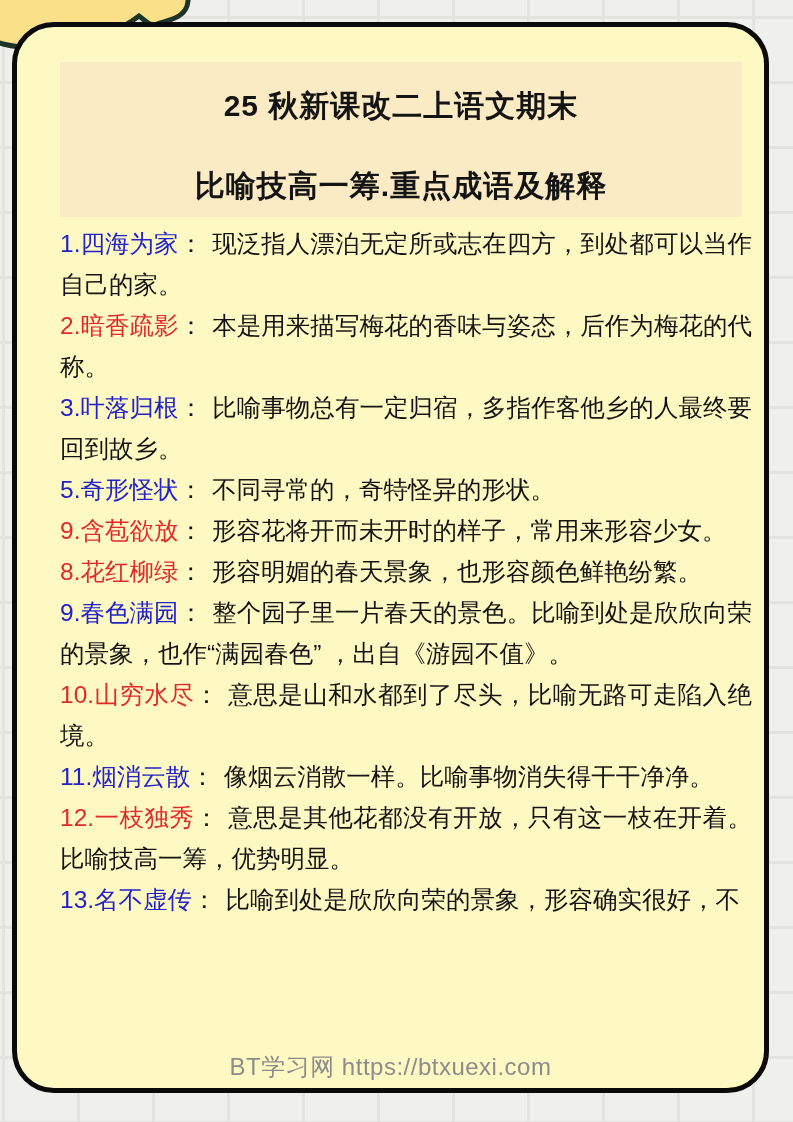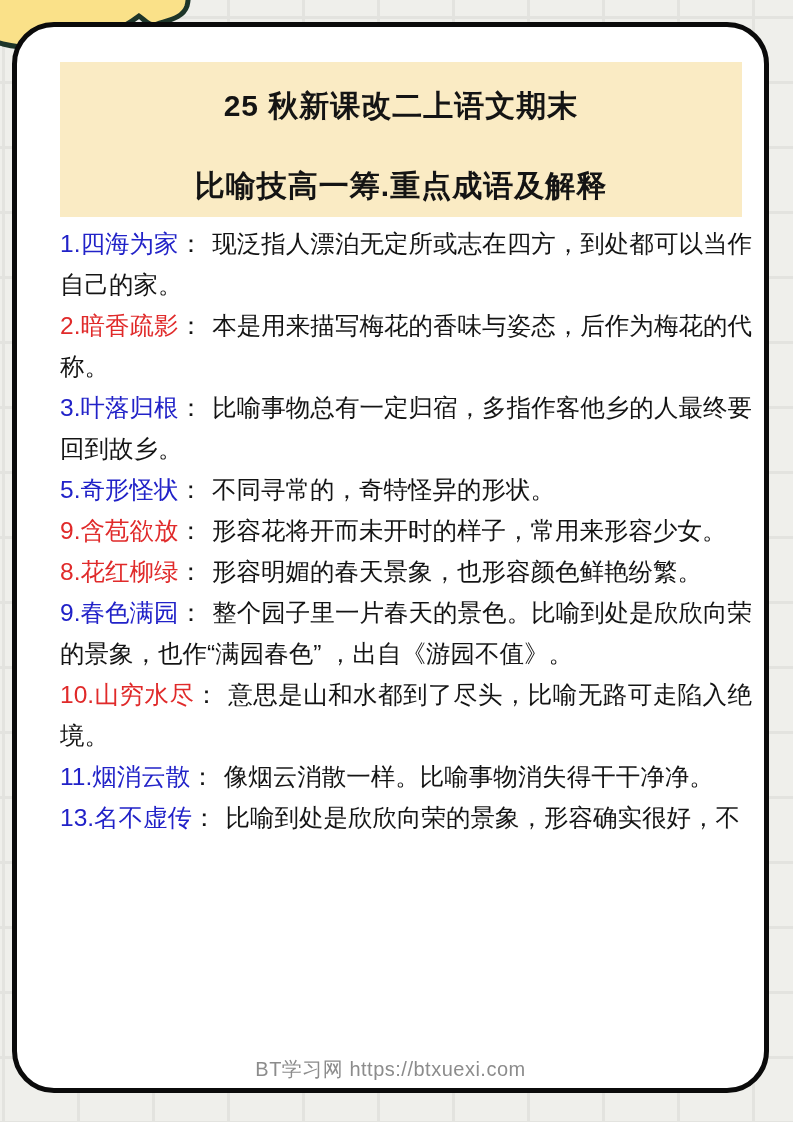--- a/index.html
+++ b/index.html
@@ -30,21 +30,21 @@
   .blob-wrap {
     position: absolute;
     left: -75px; top: -78px;
     width: 300px; height: 160px;
     z-index: 1;
   }
   .card {
     position: absolute;
     left: 12px; top: 22px;
     width: 757px; height: 1071px;
-    background: #ffffff;
+    background: #fef9c3;
     border: 5px solid var(--card_border);
     border-radius: 42px;
     z-index: 2;
   }
   .header-box {
     position: absolute;
     left: 43px; top: 35px;
     width: 682px; height: 155px;
     background: var(--header_bg);
     display: flex;
@@ -73,21 +73,21 @@
   .idiom { font-weight: 500; }
   .idiom[data-color="blue"] { color: var(--blue); }
   .idiom[data-color="red"]  { color: var(--red); }
   .colon { color: var(--ink); padding-right: 9px; }
   .def { color: var(--ink); }
   .footer {
     position: absolute;
     left: 0; bottom: 5px;
     width: 100%;
     text-align: center;
-    font-size: 20px;
+    font-size: 24px;
     color: var(--footer_gray);
     letter-spacing: 0.5px;
   }
 </style>
 </head>
 <body>
 
 <div class="blob-wrap">
   <svg width="300" height="160" viewBox="0 0 300 160">
     <path d="M 40 40 C 90 8 170 4 225 30 C 250 42 268 62 262 84 C 258 96 244 98 232 102 C 224 105 220 98 214 94 C 180 120 120 132 78 122 C 45 114 20 70 40 40 Z" fill="var(--blob_yellow)" stroke="var(--blob_stroke)" stroke-width="5"></path>
@@ -115,19 +115,20 @@
 
 
     <p class="item"><span class="idiom" data-color="red">8.花红柳绿</span><span class="colon">：</span><span class="def">形容明媚的春天景象，也形容颜色鲜艳纷繁。</span></p>
 
     <p class="item"><span class="idiom" data-color="blue">9.春色满园</span><span class="colon">：</span><span class="def">整个园子里一片春天的景色。比喻到处是欣欣向荣的景象，也作“满园春色” ，出自《游园不值》。</span></p>
 
     <p class="item"><span class="idiom" data-color="red">10.山穷水尽</span><span class="colon">：</span><span class="def">意思是山和水都到了尽头，比喻无路可走陷入绝境。</span></p>
 
     <p class="item"><span class="idiom" data-color="blue">11.烟消云散</span><span class="colon">：</span><span class="def">像烟云消散一样。比喻事物消失得干干净净。</span></p>
 
+    <p class="item"><span class="idiom" data-color="red">12.一枝独秀</span><span class="colon">：</span><span class="def">意思是其他花都没有开放，只有这一枝在开着。比喻技高一筹，优势明显。</span></p>
 
     <p class="item"><span class="idiom" data-color="blue">13.名不虚传</span><span class="colon">：</span><span class="def">比喻到处是欣欣向荣的景象，形容确实很好，不</span></p>
   </div>
 
   <div class="footer">BT学习网 https://btxuexi.com</div>
 
 </div>
 
 </body></html>

